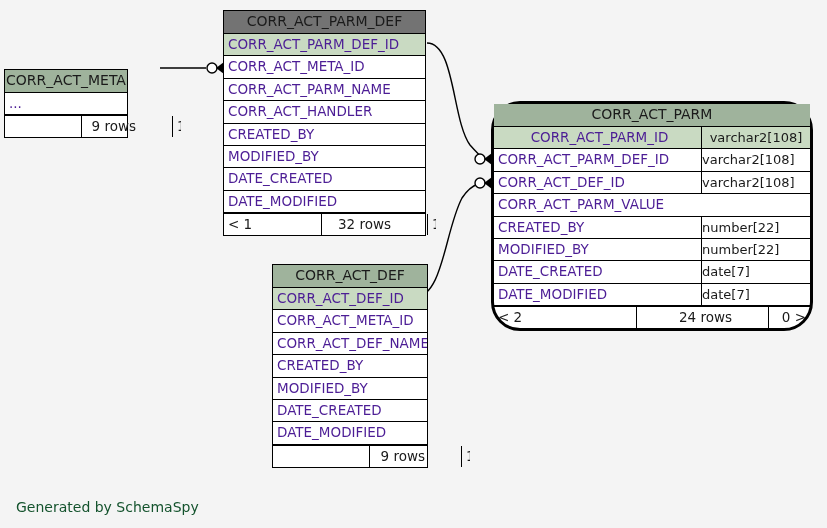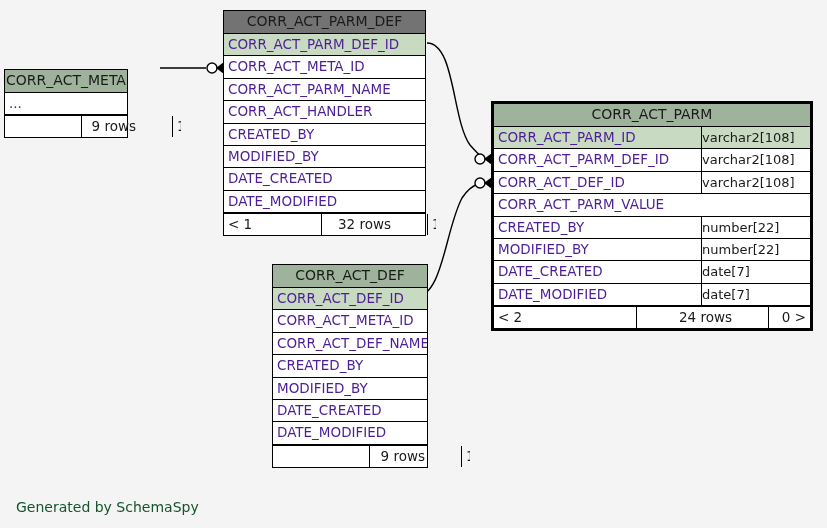--- a/index.html
+++ b/index.html
@@ -33,20 +33,21 @@
   
   .table-box {
     position: absolute;
     box-sizing: border-box;
     background: #ffffff;
     border: 1px solid #000000;
     z-index: 2;
   }
   .table-box.focus {
     border-width: 3px;
+    border-radius: 29px;
   }
   .tbl-title {
     box-sizing: border-box;
     text-align: center;
     font-size: 14px;
     line-height: 21px;
     height: 23px;
     color: #1a1a1a;
     border-bottom: 1px solid #000;
     overflow: hidden;
@@ -214,21 +215,21 @@
     </div>
     <div class="footer-row">
       <span class="footer-cell prev" style="flex:0 0 64px;"></span>
       <span class="footer-cell rows" style="flex:0 0 60px;">9 rows</span>
       <span class="footer-cell next" style="flex:1 1 auto;">1 &gt;</span>
     </div>
   </div>
 
   <div class="table-box focus" id="tbl-corr_act_parm" style="left:491px; top:101px; width:322px;">
     <div class="tbl-title" style="background:#9fb39c;">CORR_ACT_PARM</div>
-    <div class="row" style="background:#c9dac2;">
+    <div class="row" style="background:#c9dac2;text-align:center;">
       <span class="col-name">CORR_ACT_PARM_ID</span>
       <span class="col-type" style="flex:0 0 109px;">varchar2[108]</span>
     </div>
     <div class="row">
       <span class="col-name">CORR_ACT_PARM_DEF_ID</span>
       <span class="col-type" style="flex:0 0 109px;">varchar2[108]</span>
     </div>
     <div class="row">
       <span class="col-name">CORR_ACT_DEF_ID</span>
       <span class="col-type" style="flex:0 0 109px;">varchar2[108]</span>

